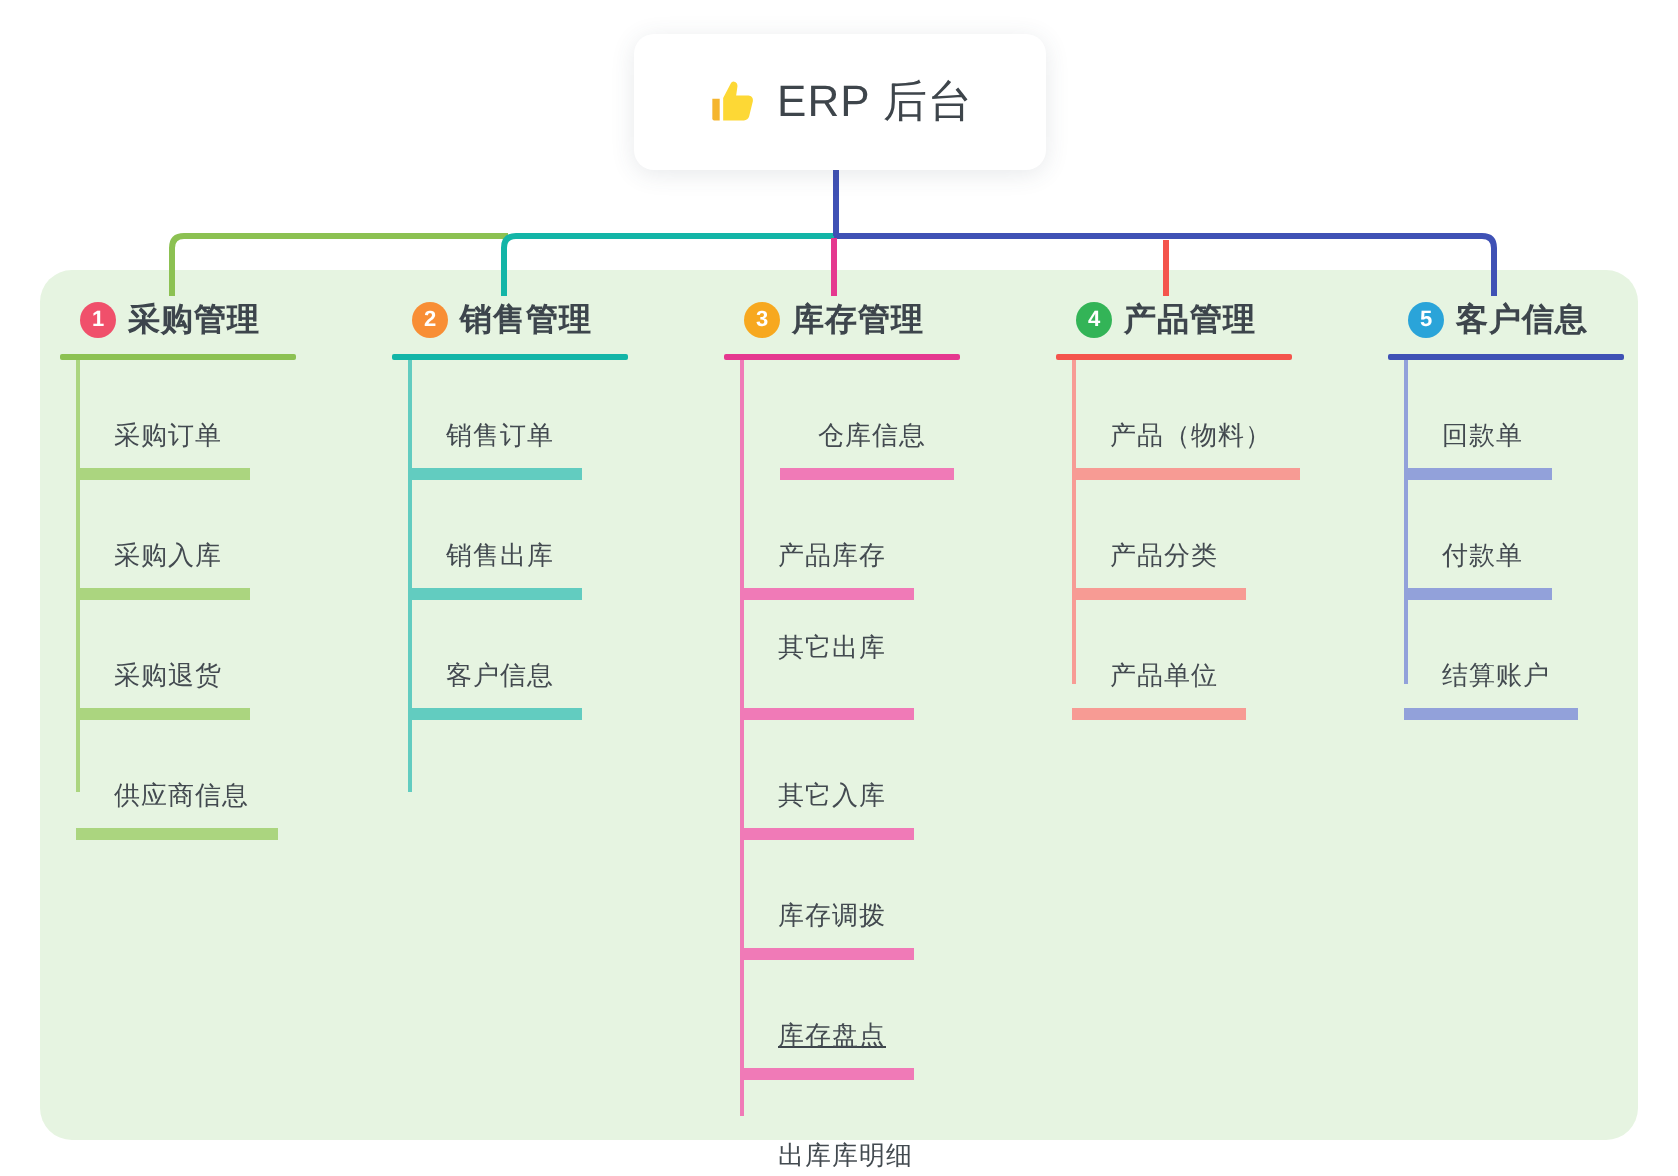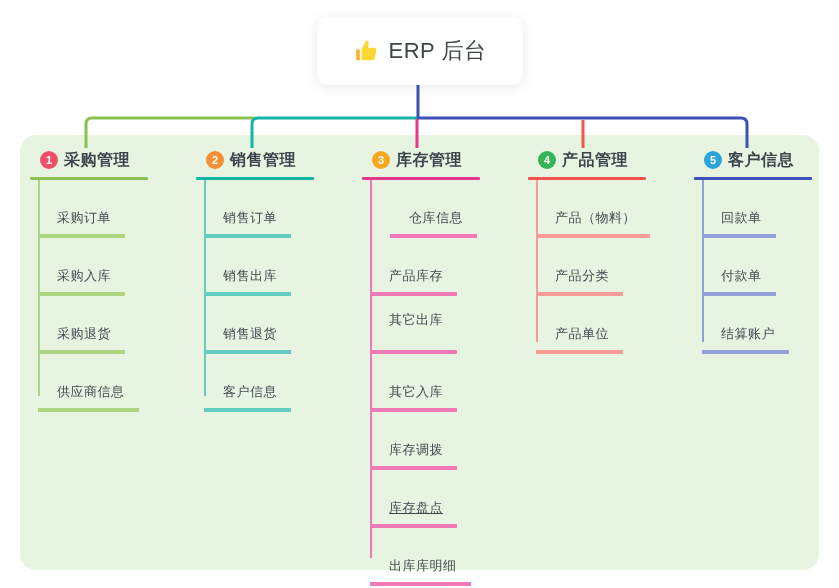--- a/index.html
+++ b/index.html
@@ -35,21 +35,21 @@
     color:#ffffff;font-size:11px;font-weight:700;
     display:flex;align-items:center;justify-content:center;margin-right:6px;
   }
   .branch-label{font-size:16px;font-weight:600;color:#3d454c;letter-spacing:.5px;}
   .branch-underline{width:118px;height:3px;margin-top:5px;border-radius:1px;}
   .children{position:relative;margin-top:0;}
   .child-line{position:absolute;left:8px;top:0;width:2px;}
   .child{
     position:relative;margin-left:8px;height:54px;width:fit-content;
     display:flex;align-items:flex-end;
-    border-bottom:4px solid #eab308;
+    border-bottom:6px solid #eab308;
   }
   .child span{
     display:block;padding:0 14px 7px 19px;
     font-size:13px;color:#434a50;letter-spacing:.5px;white-space:nowrap;
   }
 </style>
 </head>
 <body>
 
 <div class="panel" style="background: rgb(230, 244, 225);"></div>
@@ -99,23 +99,20 @@
     <span class="branch-label">销售管理</span>
   </div>
   <div class="branch-underline" style="background: rgb(19, 181, 167);"></div>
   <div class="children">
     <div class="child-line" style="height: 216px; background: rgb(98, 204, 192);"></div>
     <div class="child" style="border-bottom-color: rgb(98, 204, 192);">
         <span>销售订单</span>
       </div>
     <div class="child" style="border-bottom-color: rgb(98, 204, 192);">
         <span>销售出库</span>
-      </div>
-    <div class="child" style="border-bottom-color: rgb(98, 204, 192);">
-        <span>销售退货</span>
       </div>
     <div class="child" style="border-bottom-color: rgb(98, 204, 192);">
         <span>客户信息</span>
       </div>
   </div>
 </div>
 
 <div class="branch" style="left:362px;">
   <div class="branch-title">
     <span class="badge" style="background: rgb(247, 168, 31);">3</span>

